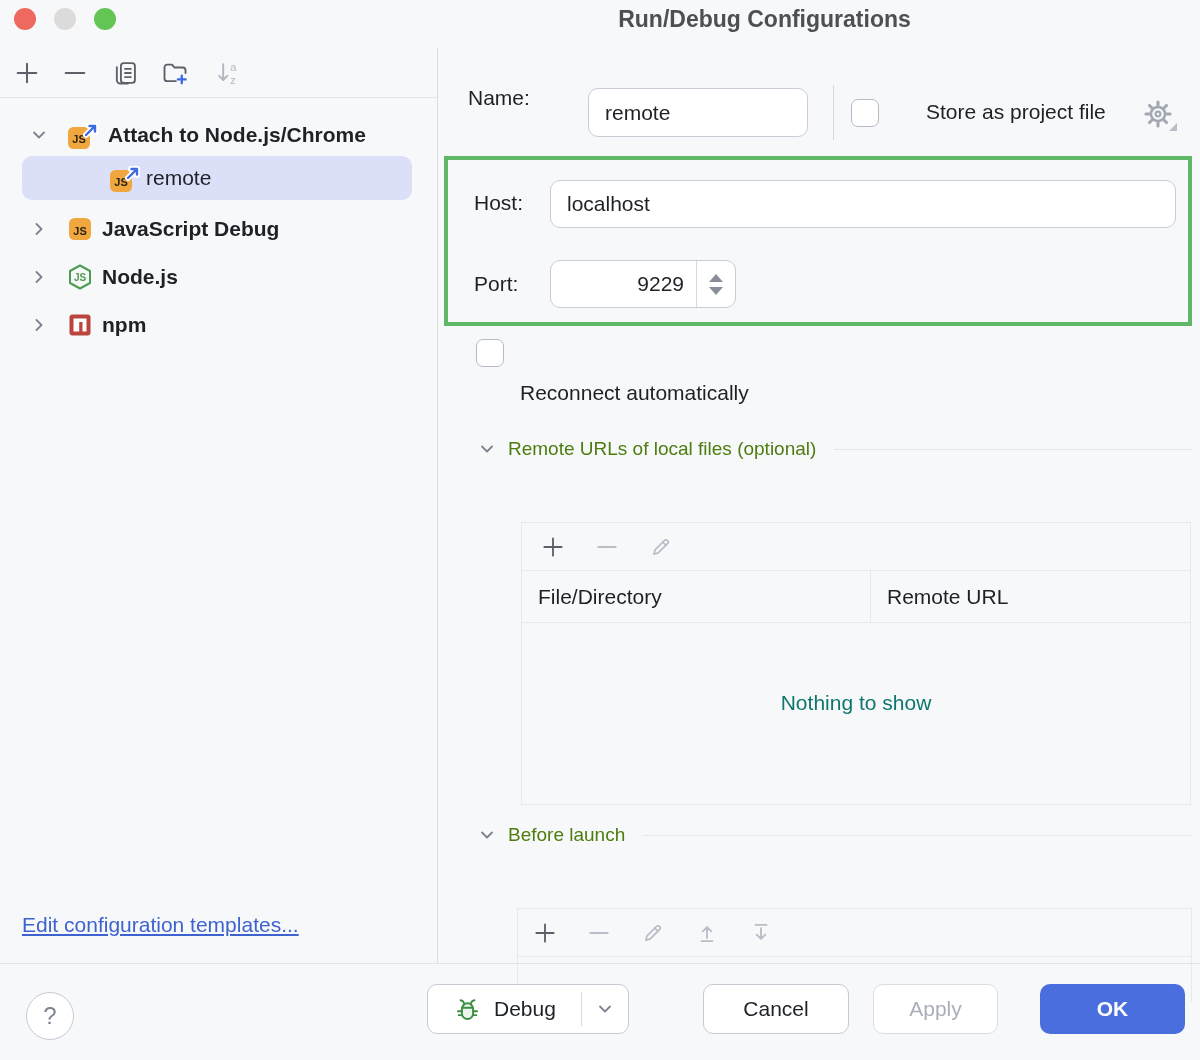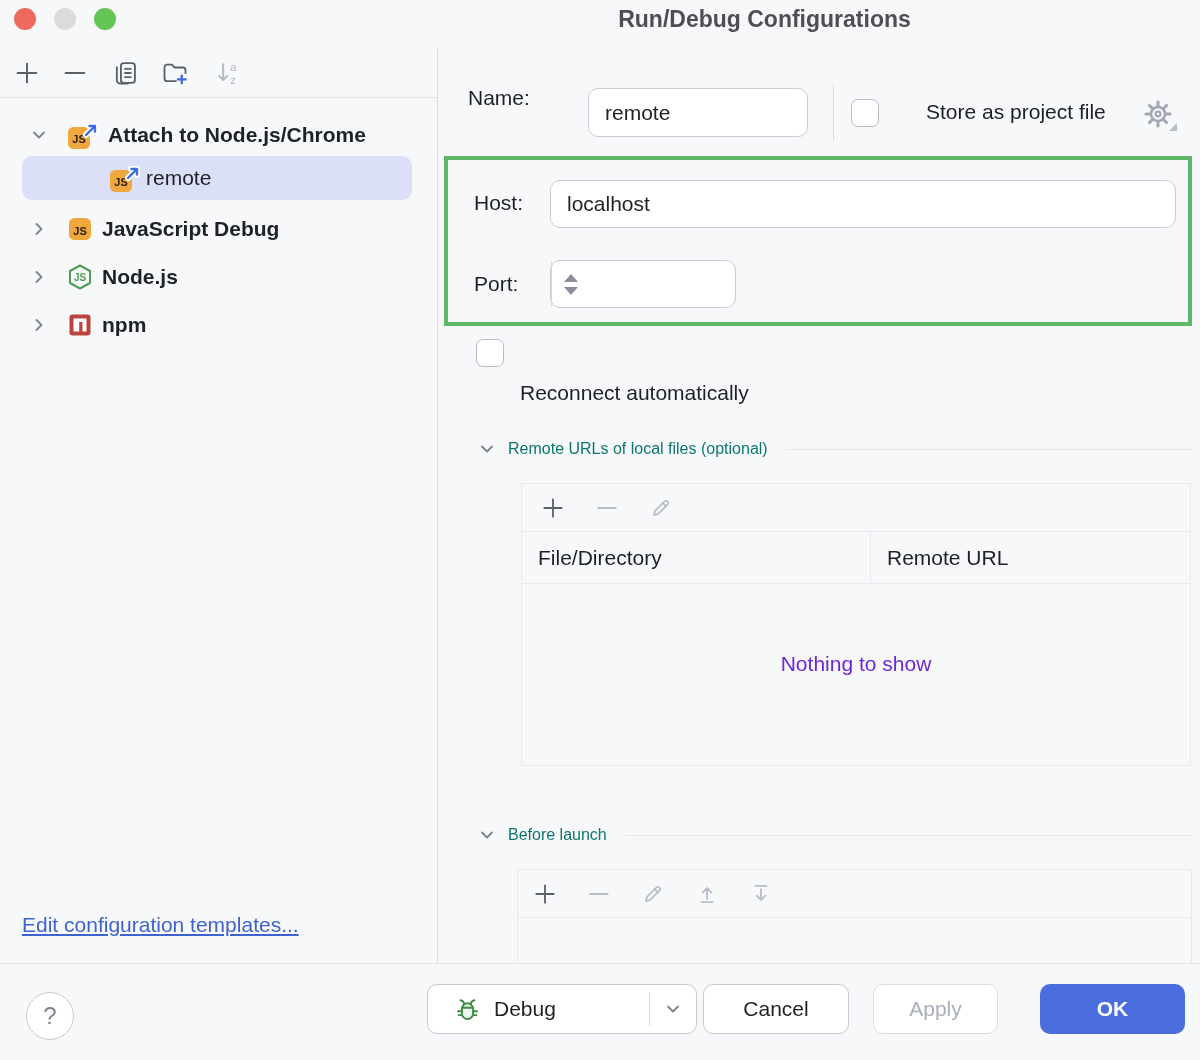--- a/index.html
+++ b/index.html
@@ -72,44 +72,44 @@
   .spin-btns { width:38px; display:flex; flex-direction:column; align-items:center;
                justify-content:center; gap:5px; cursor:pointer; }
   .tri-up { width:0; height:0; border-left:7px solid transparent; border-right:7px solid transparent;
             border-bottom:8px solid #8A8E99; }
   .tri-dn { width:0; height:0; border-left:7px solid transparent; border-right:7px solid transparent;
             border-top:8px solid #8A8E99; }
 
   
   .section-hdr { display:flex; align-items:center; }
   .section-hdr .chev { width:22px; height:22px; color:#7D828E; margin-right:10px; flex:0 0 auto; cursor:pointer; }
-  .section-hdr .s-title { font-size:16px; color:#0f766e; white-space:nowrap; }
+  .section-hdr .s-title { font-size:19px; color:#4d7c0f; white-space:nowrap; }
   .section-hdr .rule { flex:1; height:0; border-top:1.5px solid #E5E7EA; margin-left:18px; }
 
-  .panel-table { border:1.5px solid #E7E9ED; }
+  .panel-table { border:1.5px solid #E7E9ED;margin-top:39px; }
   .pt-toolbar { height:48px; display:flex; align-items:center; gap:28px; padding-left:18px;
                 border-bottom:1.5px solid #E7E9ED; }
   .pt-toolbar .ticon { width:26px; height:26px; color:#5C6069; cursor:pointer; }
   .pt-toolbar .ticon.disabled { color:#B9BDC7; }
   .pt-head { height:52px; display:flex; align-items:center; border-bottom:1.5px solid #E7E9ED;
              font-size:21px; color:#1D2025; }
   .pt-col1 { width:348px; padding-left:16px; }
   .pt-colsep { width:1px; height:52px; background:#E7E9ED; }
   .pt-col2 { padding-left:16px; }
   .pt-empty { display:flex; align-items:center; justify-content:center;
-              height:160px; font-size:21px; color:#6d28d9; }
+              height:160px; font-size:21px; color:#0f766e; }
 
   
   .footer-btn { position:absolute; top:984px; height:50px; border-radius:10px;
                 border:1.5px solid #C7CAD3; background:#FFFFFF; font-size:21px; color:#1E2126;
                 display:flex; align-items:center; justify-content:center; cursor:pointer;
                 font-family:"Liberation Sans",sans-serif; }
   .help-btn { left:26px; width:48px; height:48px; border-radius:50%; top:992px;
               font-size:24px; color:#7F8492; }
-  .debug-btn { left:427px; width:270px; justify-content:flex-start; padding-left:26px; }
+  .debug-btn { left:427px; width:202px; justify-content:flex-start; padding-left:26px; }
   .debug-btn .bug { width:27px; height:27px; color:var(--bug-green,#3C8E43); margin-right:13px; }
   .debug-sep { width:1px; height:34px; background:#D6D8DD; margin-left:auto; }
   .debug-chev { width:22px; height:22px; color:#7D828E; margin:0 12px 0 12px; }
   .cancel-btn { left:703px; width:146px; }
   .apply-btn  { left:873px; width:125px; border-color:#DCDEE4; color:#A9AEB9; cursor:default; }
   .ok-btn { left:1040px; width:145px; background:var(--ok-blue,#4A6EDE); border:none;
             color:#FFFFFF; font-weight:600; }
 </style>
 </head>
 <body>
@@ -229,20 +229,21 @@
   <span class="gear-tri"></span>
 </div>
 
 <div class="abs green-box"></div>
 <div class="abs field-label" style="left:474px; top:191px;">Host:</div>
 <div class="abs" style="left:550px; top:180px; width:626px; height:48px;">
   <input class="txt-input" value="localhost" style="">
 </div>
 <div class="abs field-label" style="left:474px; top:272px;">Port:</div>
 <div class="abs port-spinner">
+  <div class="port-value">9229</div>
   <div class="spin-sep"></div>
   <div class="spin-btns">
     <div class="tri-up"></div>
     <div class="tri-dn"></div>
   </div>
 </div>
 
 <div class="abs checkbox" style="left:476px; top:339px;"></div>
 <div class="abs field-label" style="left:520px; top:341px;margin-top:40px;">Reconnect automatically</div>
 

